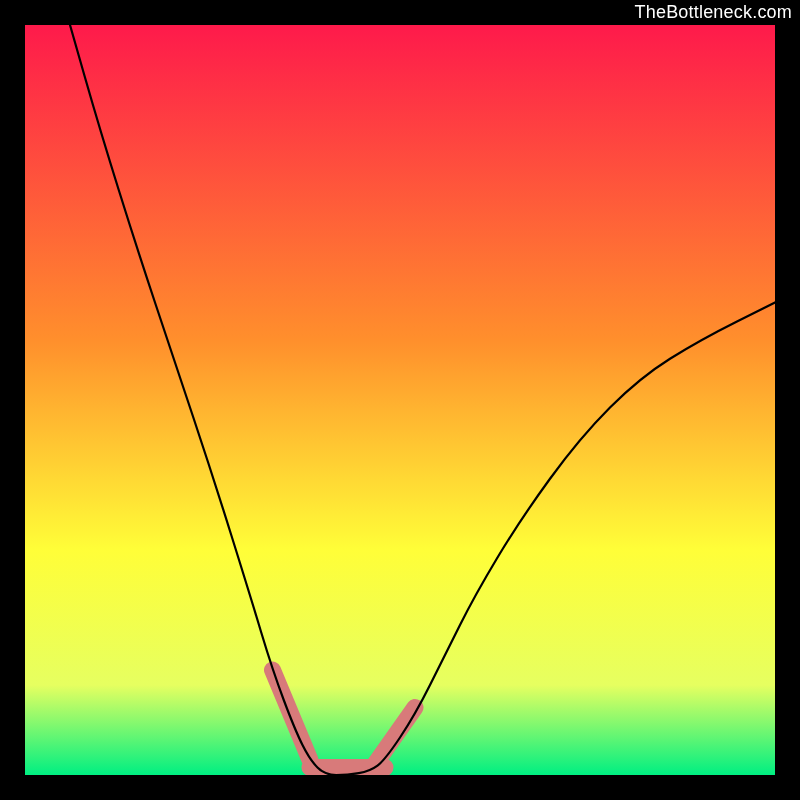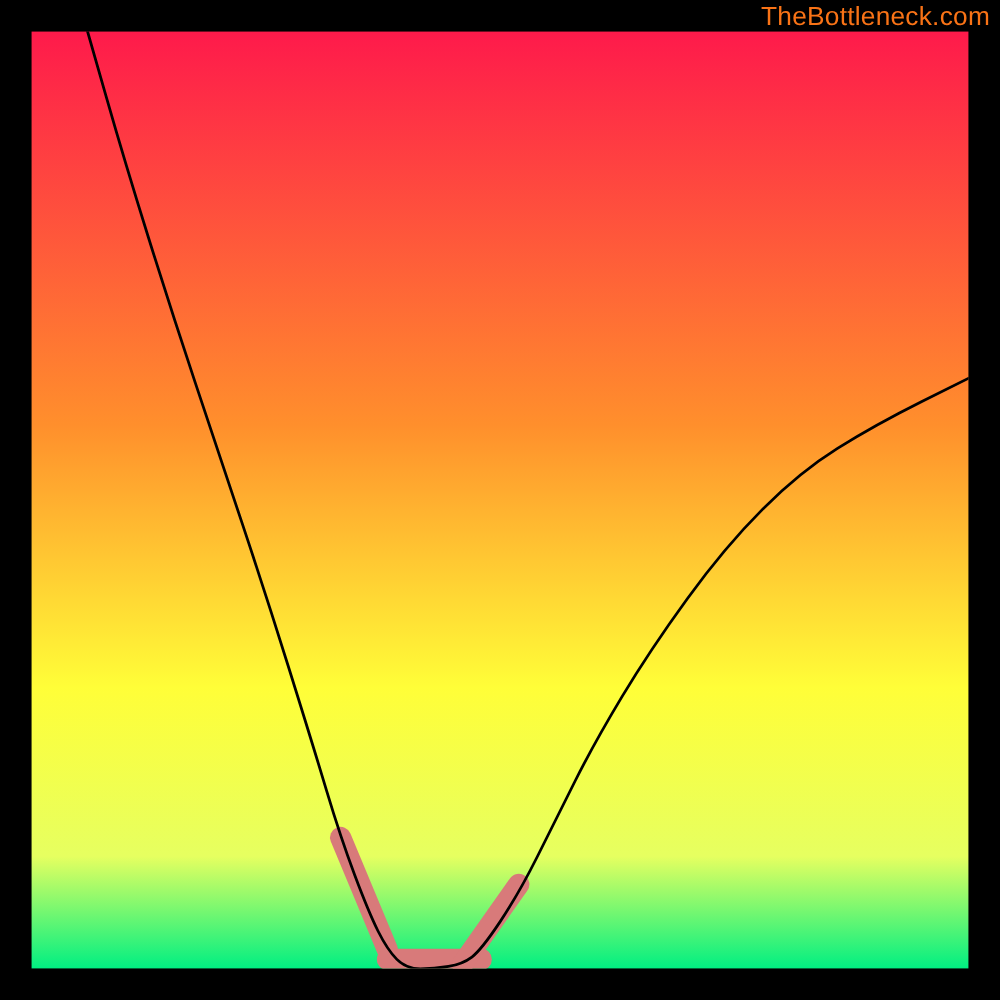--- a/index.html
+++ b/index.html
@@ -24,22 +24,22 @@
     left: 25px;
     top: 25px;
     width: 750px;
     height: 750px;
     overflow: hidden;
   }
   .watermark {
     position: absolute;
     top: 2px;
     right: 8px;
-    color: #f97316;
-    font-size: 21px;
+    color: #ffffff;
+    font-size: 18px;
     letter-spacing: 0.2px;
     font-weight: 500;
   }
   svg {
     display: block;
   }
 </style>
 </head>
 <body>
 

